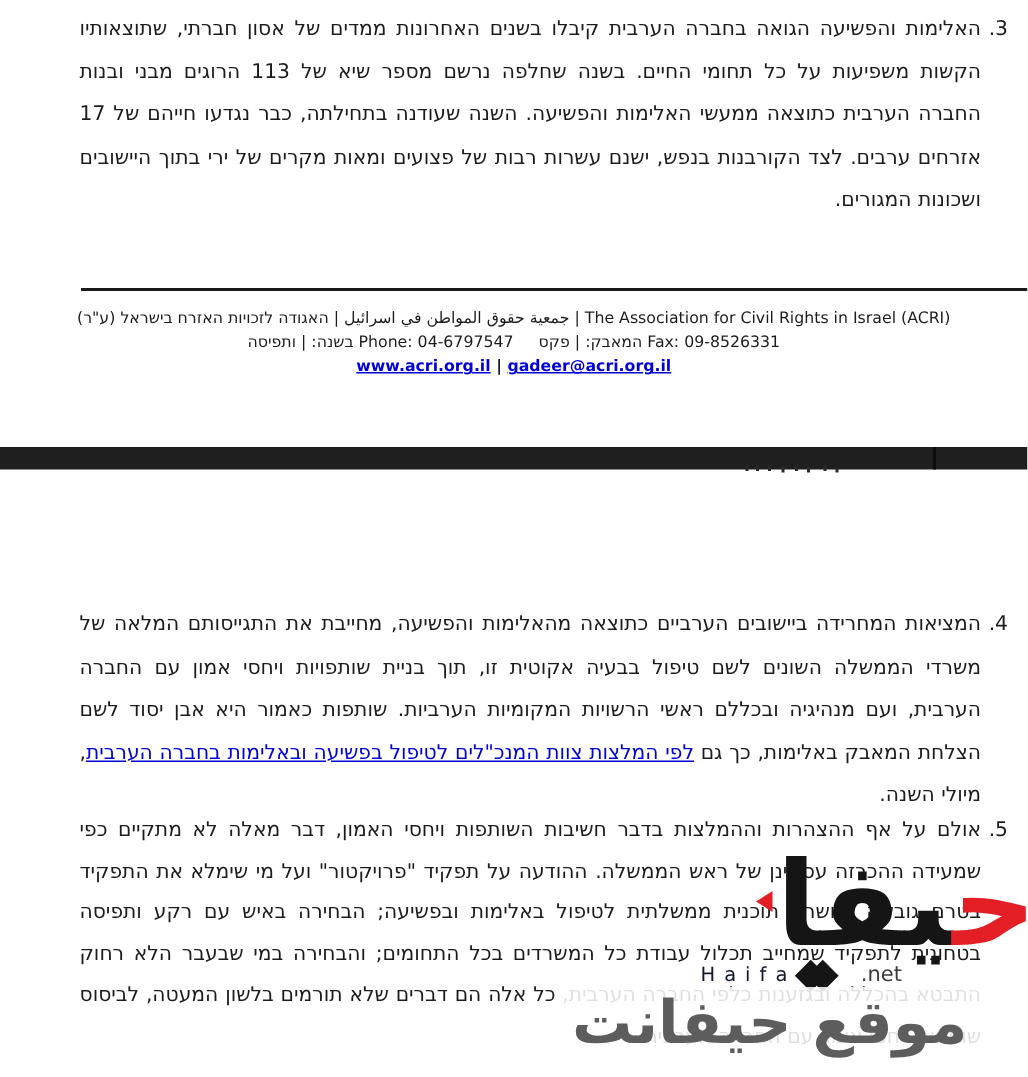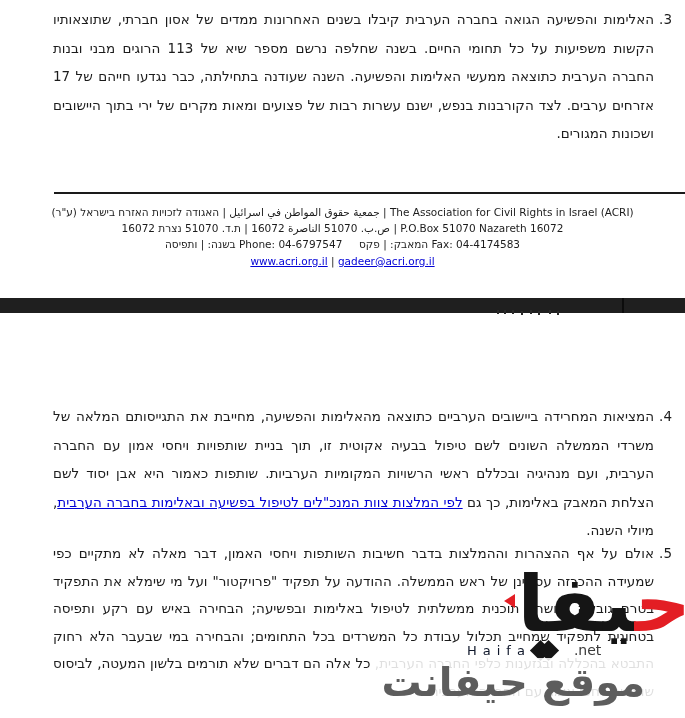--- a/index.html
+++ b/index.html
@@ -14,21 +14,21 @@
   .p4{top:402px;}
   .p5{top:540px;line-height:27.5px;}
   .doclink{color:#0202d6;text-decoration:underline;cursor:pointer;}
 
   
   .footer-rule{position:absolute;left:54px;right:0;top:192px;height:2px;background:#1a1a1a;}
   .footer{position:absolute;left:0;right:0;top:204px;text-align:center;
     font-size:10.5px;line-height:16.2px;color:#1c1c1c;direction:ltr;}
   .footer bdi{unicode-bidi:isolate;}
   .f-gap{display:inline-block;width:10px;}
-  .f-links{font-weight:normal;text-align:center;}
+  .f-links{font-weight:bold;text-align:center;}
   .f-links a{color:#0202d6;text-decoration:underline;cursor:pointer;}
 
   
   .page-gap{position:absolute;left:0;right:0;top:298px;height:15px;background:#1f1f1f;}
   .page-gap .seam{position:absolute;left:622px;top:0;bottom:0;width:2px;background:#0c0c0c;}
   
   .clip-marks{position:absolute;left:497px;top:310px;width:2px;height:4px;background:#2a2a2a;
     box-shadow:7px 0 0 #2a2a2a,15px 0 0 #2a2a2a,24px 1px 0 #2a2a2a,33px 0 0 #2a2a2a,
     41px 1px 0 #2a2a2a,52px 0 0 #2a2a2a,60px 1px 0 #2a2a2a;}
 
@@ -62,36 +62,29 @@
   <div class="footer-rule"></div>
   <div class="footer">
     <div class="f-line">
       <bdi>האגודה לזכויות האזרח בישראל (ע"ר)</bdi>
       <span>|</span>
       <bdi>جمعية حقوق المواطن في اسرائيل</bdi>
       <span>|</span>
       <span>The Association for Civil Rights in Israel (ACRI)</span>
     </div>
     <div class="f-line">
-      <bdi>ת.ד. 51070 נצרת 16072</bdi>
-      <span>|</span>
-      <bdi>ص.ب. 51070 الناصرة 16072</bdi>
-      <span>|</span>
-      <span>P.O.Box 51070 Nazareth 16072</span>
-    </div>
-    <div class="f-line">
       <bdi>ותפיסה</bdi>
       <span>|</span>
       <bdi>בשנה:</bdi>
       <span>Phone: 04-6797547</span>
       <span class="f-gap"></span>
       <bdi>פקס</bdi>
       <span>|</span>
       <bdi>המאבק:</bdi>
-      <span>Fax: 04-4174583</span>
+      <span>Fax: 09-8526331</span>
     </div>
     <div class="f-line f-links">
       <a href="#">www.acri.org.il</a>
       <span>|</span>
       <a href="#">gadeer@acri.org.il</a>
     </div>
   </div>
 
   <div class="page-gap">
     <div class="seam"></div>

